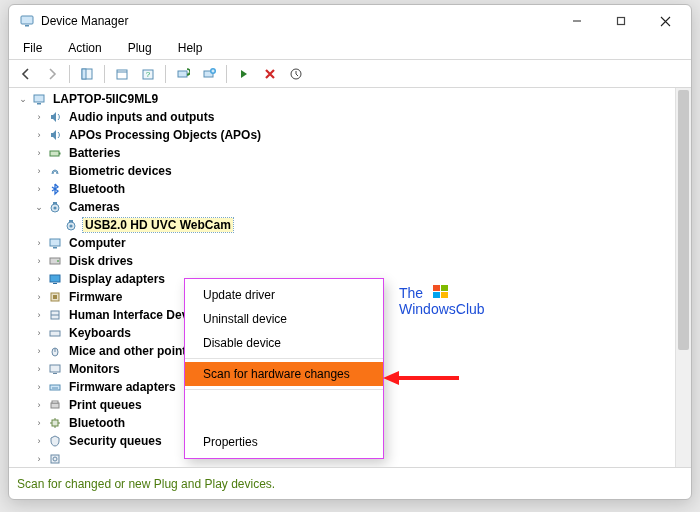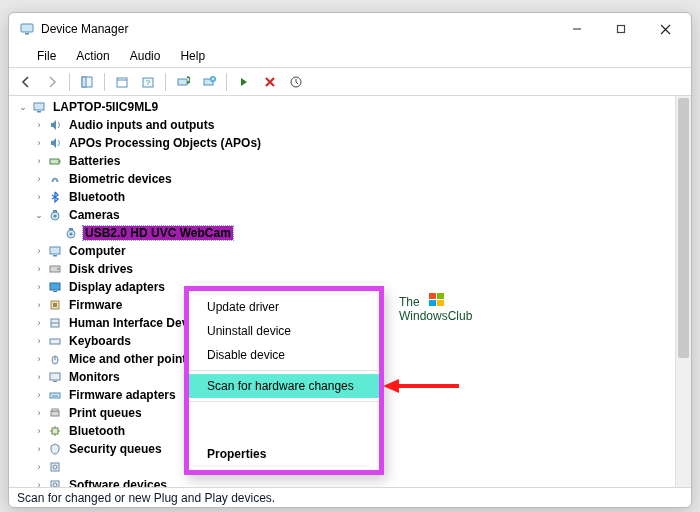--- a/index.html
+++ b/index.html
@@ -1,51 +1,51 @@
 <!DOCTYPE html>
 <html><head>
 <meta charset="utf-8">
 <style>
   * { box-sizing: border-box; margin: 0; padding: 0; }
   body { font-family: 'Segoe UI', Tahoma, sans-serif; font-size: 12px; background: #e8e8e8; width: 700px; height: 512px; overflow: hidden; position: relative; }
-  .shadow-wrap { position: absolute; left: 8px; top: 12px; width: 684px; height: 496px; background: #fff; border: 1px solid #bbb; border-radius: 6px; box-shadow: 0 4px 18px rgba(0,0,0,0.18); display: flex; flex-direction: column; }
+  .shadow-wrap { position: absolute; left: 8px; top: 4px; width: 684px; height: 496px; background: #fff; border: 1px solid #bbb; border-radius: 6px; box-shadow: 0 4px 18px rgba(0,0,0,0.18); display: flex; flex-direction: column; }
   .titlebar { display: flex; align-items: center; height: 32px; padding: 0 4px 0 10px; }
   .titlebar .icon { width: 16px; height: 16px; margin-right: 6px; display: inline-flex; align-items: center; justify-content: center; }
   .titlebar .title { font-size: 12px; flex: 0 0 auto; }
   .titlebar .spacer { flex: 1; }
   .win-btn { width: 44px; height: 28px; display: flex; align-items: center; justify-content: center; font-size: 13px; color: #222; }
-  .menubar { display: flex; gap: 4px; height: 22px; padding: 0 20px; align-items: center; }
+  .menubar { display: flex; gap: 10px; height: 22px; padding: 0 6px; align-items: center; }
   .menubar span { padding: 2px 8px; font-size: 12px; }
   .divider { height: 1px; background: #d8d8d8; }
   .toolbar { display: flex; align-items: center; gap: 4px; padding: 3px 6px; height: 28px; border-bottom: 1px solid #d8d8d8; }
   .tool-sep { width: 1px; height: 18px; background: #ccc; margin: 0 2px; }
   .tool-btn { width: 22px; height: 22px; display: flex; align-items: center; justify-content: center; border: 1px solid transparent; }
   .tool-btn svg, .titlebar .icon svg, .tree-icon svg { display: block; }
   .disabled svg { opacity: 0.45; }
   .content { flex: 1; display: flex; overflow: hidden; position: relative; }
   .tree { flex: 1; overflow: auto; padding: 2px 0 2px 0; position: relative; }
   .scrollbar { width: 16px; background: #f0f0f0; border-left: 1px solid #e0e0e0; position: relative; }
   .scroll-thumb { position: absolute; left: 2px; right: 2px; top: 2px; height: 260px; background: #c8c8c8; border-radius: 2px; }
   .node { display: flex; align-items: center; height: 18px; white-space: nowrap; }
   .node.root { padding-left: 8px; }
   .node.cat { padding-left: 24px; }
   .node.leaf { padding-left: 54px; }
   .expander { width: 12px; height: 12px; margin-right: 2px; color: #6a6a6a; display: inline-flex; align-items: center; justify-content: center; font-size: 9px; }
   .tree-icon { width: 16px; height: 16px; margin-right: 4px; display: inline-flex; align-items: center; justify-content: center; }
   .node .label { font-size: 12px; padding: 0 2px; font-weight: bold; }
-  .node.selected .label { background: #a21caf; outline: 1px dotted #7aa7c7; }
-  .context-menu { position: absolute; left: 175px; top: 190px; width: 200px; background: #fff; border: 5px solid #d946ef; box-shadow: 3px 5px 12px rgba(0,0,0,0.2); padding: 4px 0; z-index: 5; }
+  .node.selected .label { background: #fef9c3; outline: 1px dotted #7aa7c7; }
+  .context-menu { position: absolute; left: 175px; top: 190px; width: 200px; background: #fff; border: 1px solid #d946ef; box-shadow: 3px 5px 12px rgba(0,0,0,0.2); padding: 4px 0; z-index: 5; }
   .cm-item { padding: 5px 18px; font-size: 12px; }
-  .cm-item.hover { background: #5eead4; }
-  .cm-item.bold { font-weight: 700; margin-top: 40px; }
+  .cm-item.hover { background: #f97316; }
+  .cm-item.bold { font-weight: 400; margin-top: 40px; }
   .cm-sep { height: 1px; background: #e2e2e2; margin: 3px 0; }
-  .watermark { position: absolute; left: 390px; top: 196px; font-size: 12px; color: #14532d; z-index: 3; line-height: 1.15; }
+  .watermark { position: absolute; left: 390px; top: 196px; font-size: 14px; color: #1d4ed8; z-index: 3; line-height: 1.15; }
   .watermark .win-flag { display: inline-block; width: 16px; height: 16px; vertical-align: -2px; margin-left: 6px; }
   .arrow { position: absolute; left: 372px; top: 280px; z-index: 6; }
-  .statusbar { height: 20px; border-top: 1px solid #d8d8d8; display: flex; align-items: center; padding: 0 8px; font-size: 12px; color: #0f172a; }
+  .statusbar { height: 32px; border-top: 1px solid #d8d8d8; display: flex; align-items: center; padding: 0 8px; font-size: 12px; color: #4d7c0f; }
   
   .sq { fill: none; stroke: #444; stroke-width: 1.2; }
 </style>
 </head>
 <body>
 
 <div class="shadow-wrap">
 
   <div class="titlebar">
     <span class="icon">
@@ -69,21 +69,21 @@
     <div class="win-btn">
         <svg width="11" height="11" viewBox="0 0 11 11">
           <path d="M1 1 L10 10 M10 1 L1 10" stroke="#222" stroke-width="1.1"></path>
         </svg>
       </div>
   </div>
 
   <div class="menubar">
     <span>File</span>
     <span>Action</span>
-    <span>Audio</span>
+    <span>Plug</span>
     <span>Help</span>
   </div>
   <div class="divider"></div>
 
   <div class="toolbar">
     <div class="tool-btn">
         <svg width="14" height="14" viewBox="0 0 14 14">
           <path d="M9 2 L4 7 L9 12" fill="none" stroke="#444" stroke-width="1.6"></path>
         </svg>
       </div>

